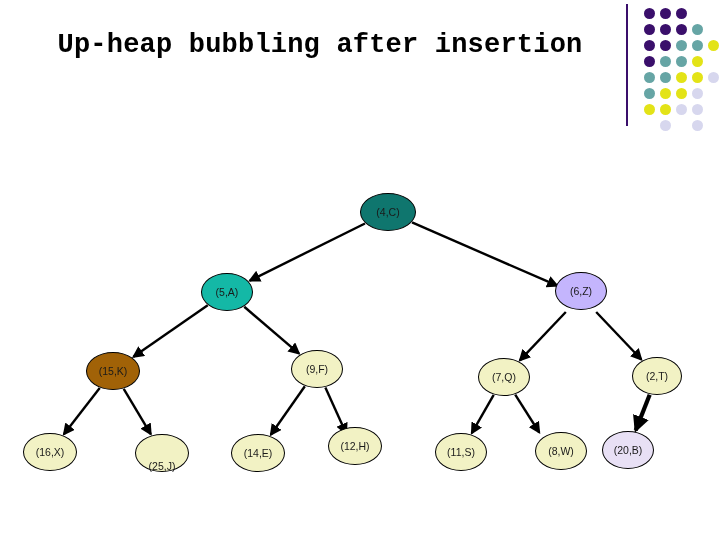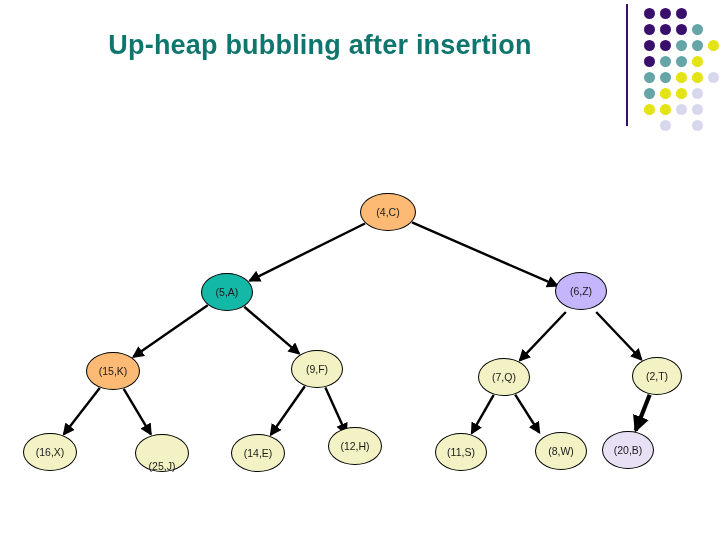--- a/index.html
+++ b/index.html
@@ -26,24 +26,24 @@
   
   #title-block {
     position: absolute;
     left: 40px;
     top: 28px;
     width: 560px;
     text-align: center;
   }
   #title-block .title-line {
     display: block;
-    font-family: Liberation Sans, sans-serif;
+    font-family: Liberation Mono, monospace;
     font-size: 27px;
     font-weight: bold;
-    color: #0f766e;
+    color: #000000;
     line-height: 34px;
     letter-spacing: 0.2px;
     white-space: nowrap;
   }
 
   
   #deco {
     position: absolute;
     left: 626px;
     top: 0px;
@@ -163,30 +163,30 @@
           <line x1="99.73" y1="388.06" x2="63.88" y2="434.15" stroke="#000000" stroke-width="2.4" stroke-linecap="butt" marker-end="url(#arrowhead)"></line>
           <line x1="123.72" y1="388.94" x2="150.76" y2="434.20" stroke="#000000" stroke-width="2.4" stroke-linecap="butt" marker-end="url(#arrowhead)"></line>
           <line x1="304.84" y1="386.31" x2="270.83" y2="434.74" stroke="#000000" stroke-width="2.4" stroke-linecap="butt" marker-end="url(#arrowhead)"></line>
           <line x1="325.37" y1="387.50" x2="346.19" y2="433.53" stroke="#000000" stroke-width="2.4" stroke-linecap="butt" marker-end="url(#arrowhead)"></line>
           <line x1="493.70" y1="394.96" x2="471.79" y2="433.17" stroke="#000000" stroke-width="2.4" stroke-linecap="butt" marker-end="url(#arrowhead)"></line>
           <line x1="515.21" y1="394.66" x2="539.25" y2="432.50" stroke="#000000" stroke-width="2.4" stroke-linecap="butt" marker-end="url(#arrowhead)"></line>
           <line x1="649.68" y1="394.68" x2="635.71" y2="430.34" stroke="#000000" stroke-width="4.2" stroke-linecap="butt" marker-end="url(#arrowhead-thick)"></line>
         </g>
     </svg>
     <div id="nodes-layer">
-        <div class="node" style="left: 360px; top: 193px; width: 56px; height: 38px; background: #fdba74; border-color: rgb(0, 0, 0);">
+        <div class="node" style="left: 360px; top: 193px; width: 56px; height: 38px; background: #0f766e; border-color: rgb(0, 0, 0);">
           <span class="node-label">(4,C)</span>
         </div>
         <div class="node" style="left: 201px; top: 273px; width: 52px; height: 38px; background: #14b8a6; border-color: rgb(0, 0, 0);">
           <span class="node-label">(5,A)</span>
         </div>
         <div class="node" style="left: 555px; top: 272px; width: 52px; height: 38px; background: #c4b5fd; border-color: rgb(0, 0, 0);">
           <span class="node-label">(6,Z)</span>
         </div>
-        <div class="node" style="left: 86px; top: 352px; width: 54px; height: 38px; background: #fdba74; border-color: rgb(0, 0, 0);">
+        <div class="node" style="left: 86px; top: 352px; width: 54px; height: 38px; background: #a16207; border-color: rgb(0, 0, 0);">
           <span class="node-label">(15,K)</span>
         </div>
         <div class="node" style="left: 291px; top: 350px; width: 52px; height: 38px; background: rgb(242, 242, 196); border-color: rgb(0, 0, 0);">
           <span class="node-label">(9,F)</span>
         </div>
         <div class="node" style="left: 478px; top: 358px; width: 52px; height: 38px; background: rgb(242, 242, 196); border-color: rgb(0, 0, 0);">
           <span class="node-label">(7,Q)</span>
         </div>
         <div class="node" style="left: 632px; top: 357px; width: 50px; height: 38px; background: rgb(242, 242, 196); border-color: rgb(0, 0, 0);">
           <span class="node-label">(2,T)</span>

